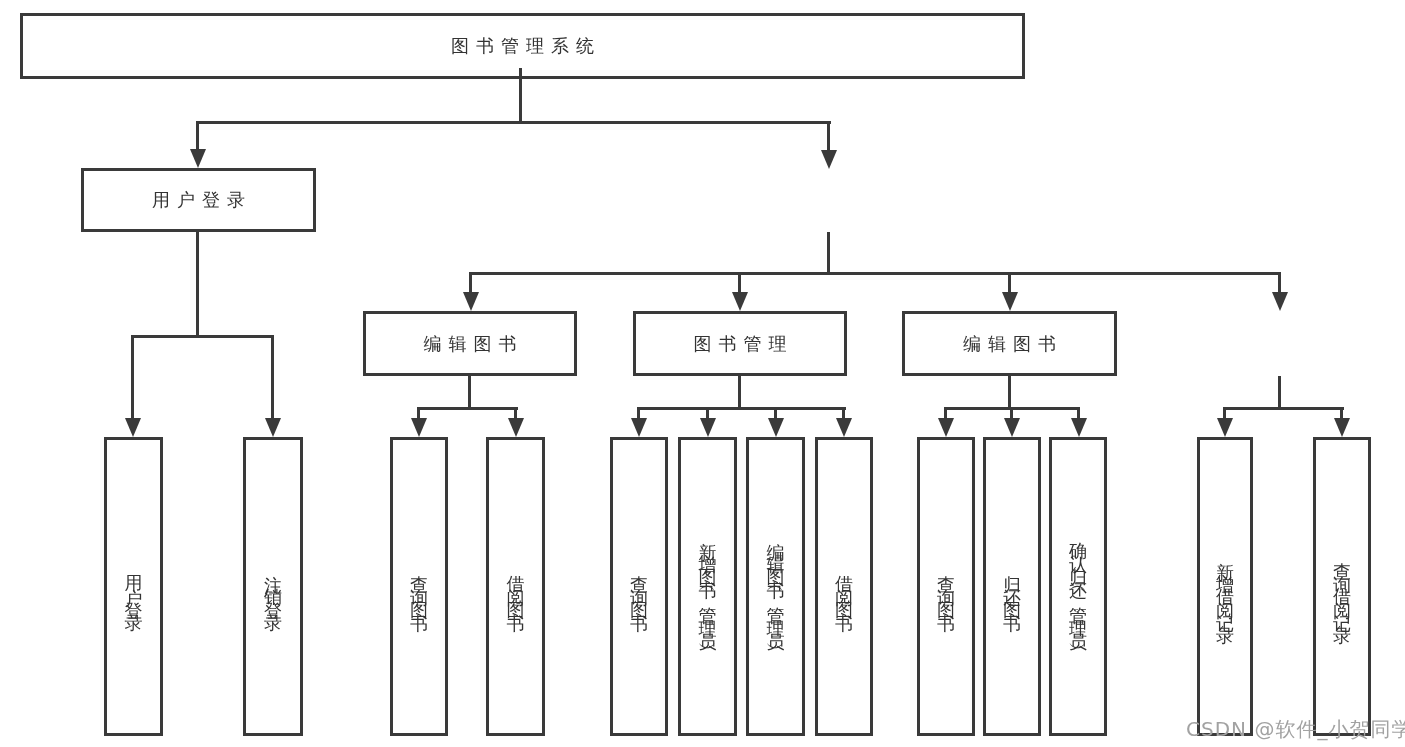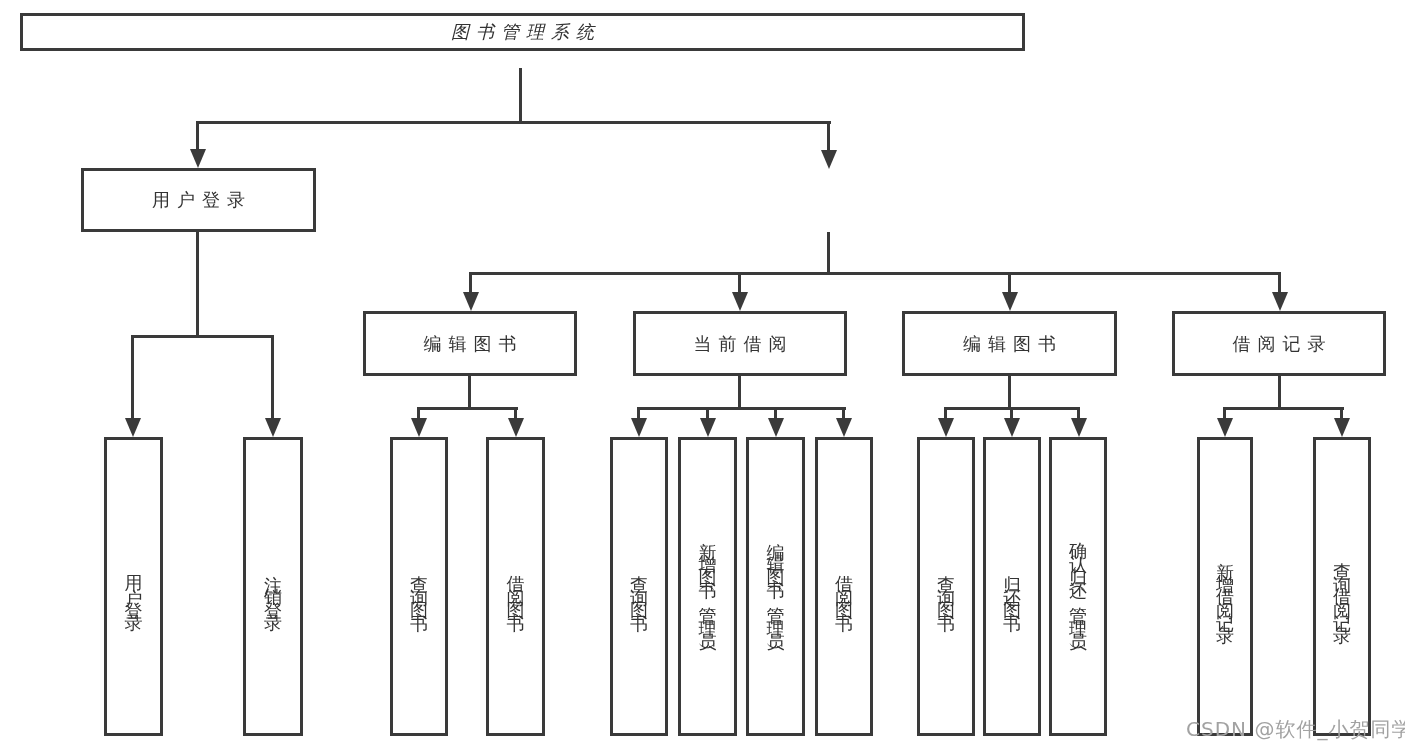--- a/index.html
+++ b/index.html
@@ -34,21 +34,21 @@
   .watermark{
     position:absolute;left:1186px;top:716px;
     font-size:20px;letter-spacing:1px;color:#a2a2a2;z-index:5;white-space:nowrap;
   }
 </style>
 </head>
 <body>
 
 <div class="canvas">
 
-  <div class="box" style="left:20px;top:13px;width:1005px;height:38px;font-style:italic;">图书管理系统</div>
+  <div class="box" style="left:20px;top:13px;width:1005px;height:66px;">图书管理系统</div>
 
   <div class="vline" style="left:519px;top:68px;height:54px;"></div>
   <div class="hline" style="left:197px;top:121px;width:634px;"></div>
   <div class="vline" style="left:196px;top:121px;height:29px;"></div>
   <div class="arrow" style="left:190px;top:149px;"></div>
   <div class="vline" style="left:827px;top:121px;height:30px;"></div>
   <div class="arrow" style="left:821px;top:150px;"></div>
 
   <div class="box" style="left:81px;top:168px;width:235px;height:64px;">用户登录</div>
 
@@ -64,23 +64,22 @@
   <div class="vline" style="left:469px;top:272px;height:22px;"></div>
   <div class="arrow" style="left:463px;top:292px;"></div>
   <div class="vline" style="left:738px;top:272px;height:22px;"></div>
   <div class="arrow" style="left:732px;top:292px;"></div>
   <div class="vline" style="left:1008px;top:272px;height:22px;"></div>
   <div class="arrow" style="left:1002px;top:292px;"></div>
   <div class="vline" style="left:1278px;top:272px;height:22px;"></div>
   <div class="arrow" style="left:1272px;top:292px;"></div>
 
   <div class="box" style="left:363px;top:311px;width:214px;height:65px;">编辑图书</div>
-  <div class="box" style="left:633px;top:311px;width:214px;height:65px;">当前借阅</div>
+  <div class="box" style="left:633px;top:311px;width:214px;height:65px;">图书管理</div>
   <div class="box" style="left:902px;top:311px;width:215px;height:65px;">编辑图书</div>
-  <div class="box" style="left:1172px;top:311px;width:214px;height:65px;">借阅记录</div>
 
   <div class="vline" style="left:468px;top:376px;height:33px;"></div>
   <div class="hline" style="left:417px;top:407px;width:101px;"></div>
   <div class="vline" style="left:417px;top:407px;height:13px;"></div>
   <div class="arrow" style="left:411px;top:418px;"></div>
   <div class="vline" style="left:514px;top:407px;height:13px;"></div>
   <div class="arrow" style="left:508px;top:418px;"></div>
 
   <div class="vline" style="left:738px;top:376px;height:33px;"></div>
   <div class="hline" style="left:637px;top:407px;width:209px;"></div>

